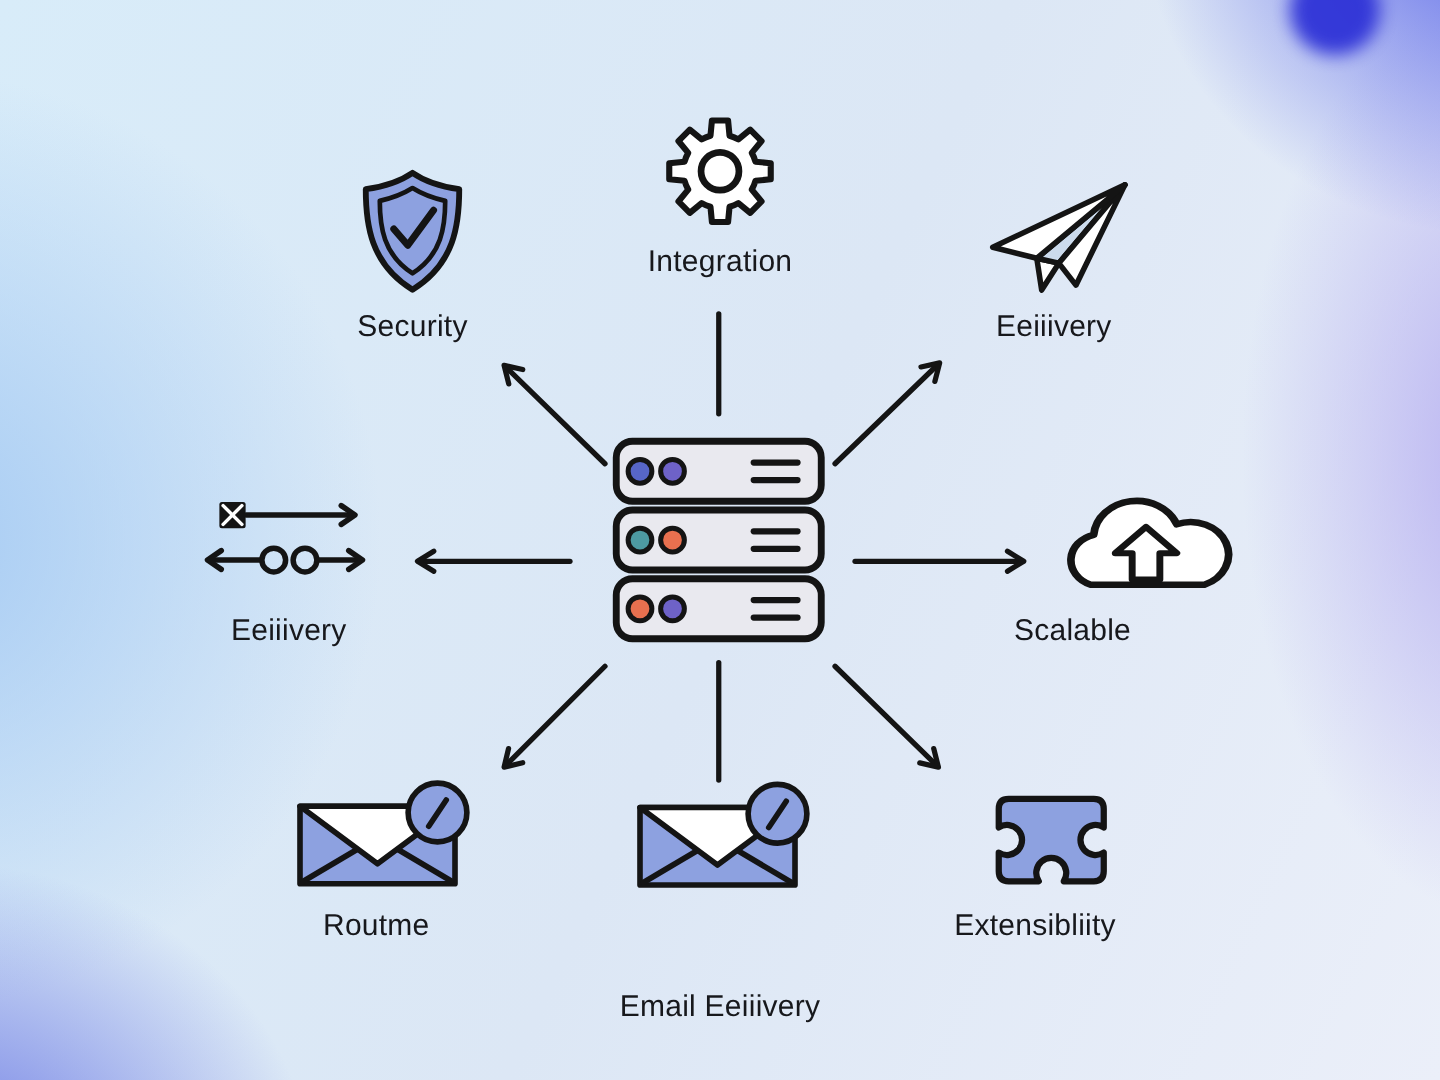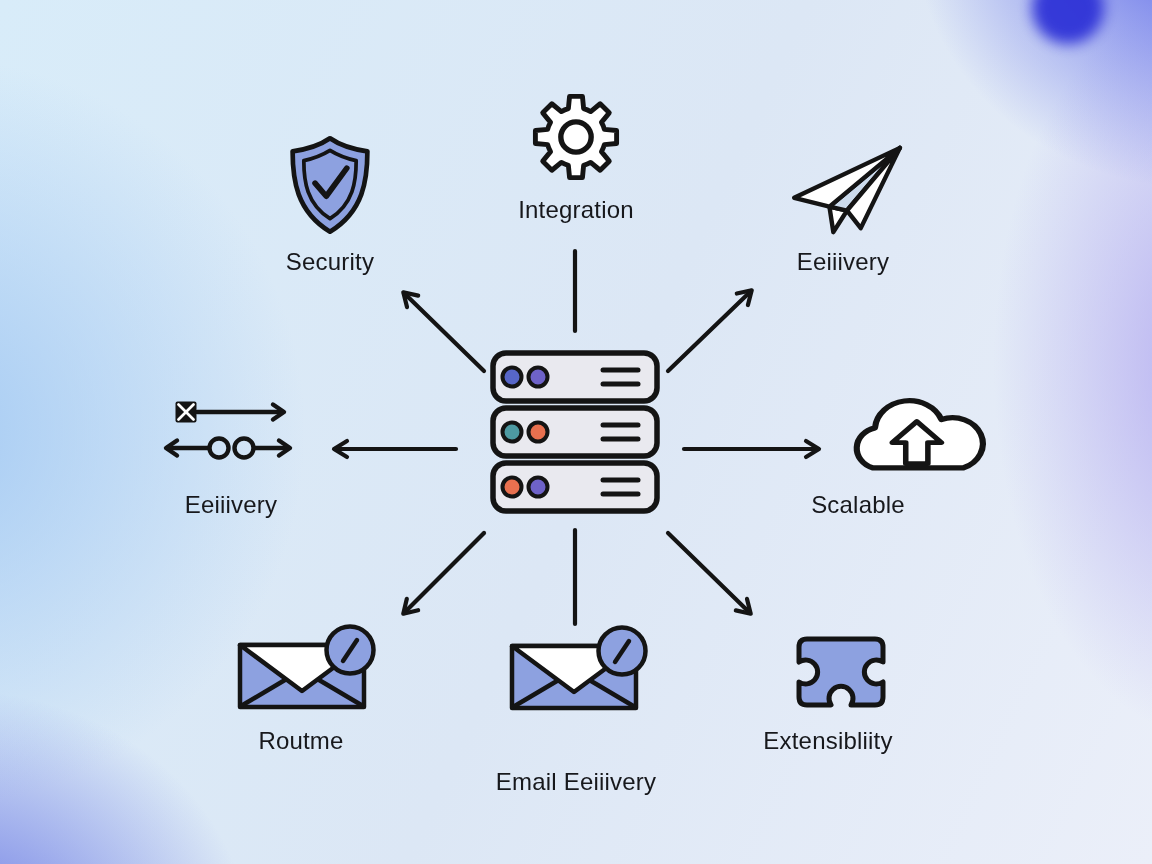--- a/index.html
+++ b/index.html
@@ -139,16 +139,16 @@
     <path d="M11 3 H79 Q87 3 87 11 V26 A12 12 0 1 0 87 46 V61 Q87 69 79 69 H55
              A12 12 0 1 0 35 69 H11 Q3 69 3 61 V46 A12 12 0 1 0 3 26 V11 Q3 3 11 3 Z" stroke="#141414" stroke-width="5" stroke-linejoin="round" fill="#8da1e0"></path>
   </svg>
 
   <div class="lbl" style="left:330px;top:248px">Security</div>
   <div class="lbl" style="left:576px;top:196px">Integration</div>
   <div class="lbl" style="left:843px;top:248px">Eeiiivery</div>
   <div class="lbl" style="left:231px;top:491px">Eeiiivery</div>
   <div class="lbl" style="left:858px;top:491px">Scalable</div>
   <div class="lbl" style="left:301px;top:727px">Routme</div>
-  <div class="lbl" style="left:576px;top:768px">Email Eeiiivery</div>
+  <div class="lbl" style="left:576px;top:792px">Email Eeiiivery</div>
   <div class="lbl" style="left:828px;top:727px">Extensibliity</div>
 
 </div>
 
 </body></html>

